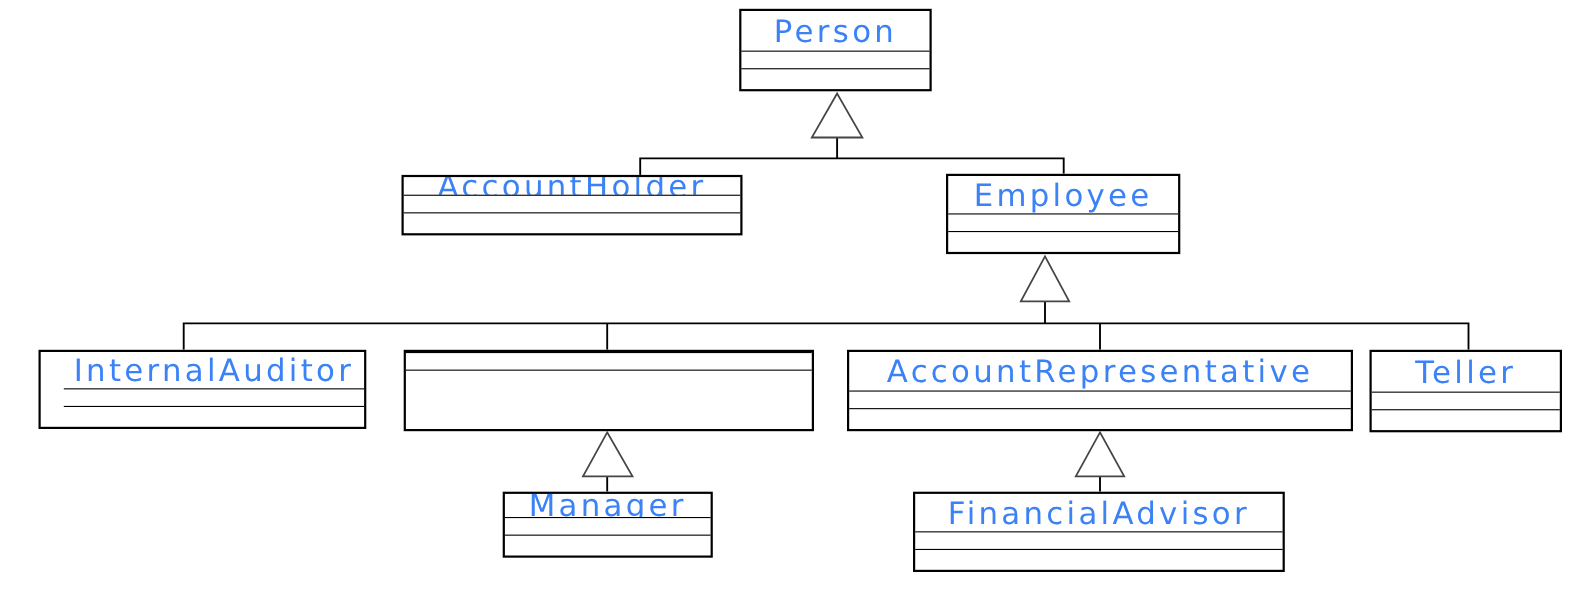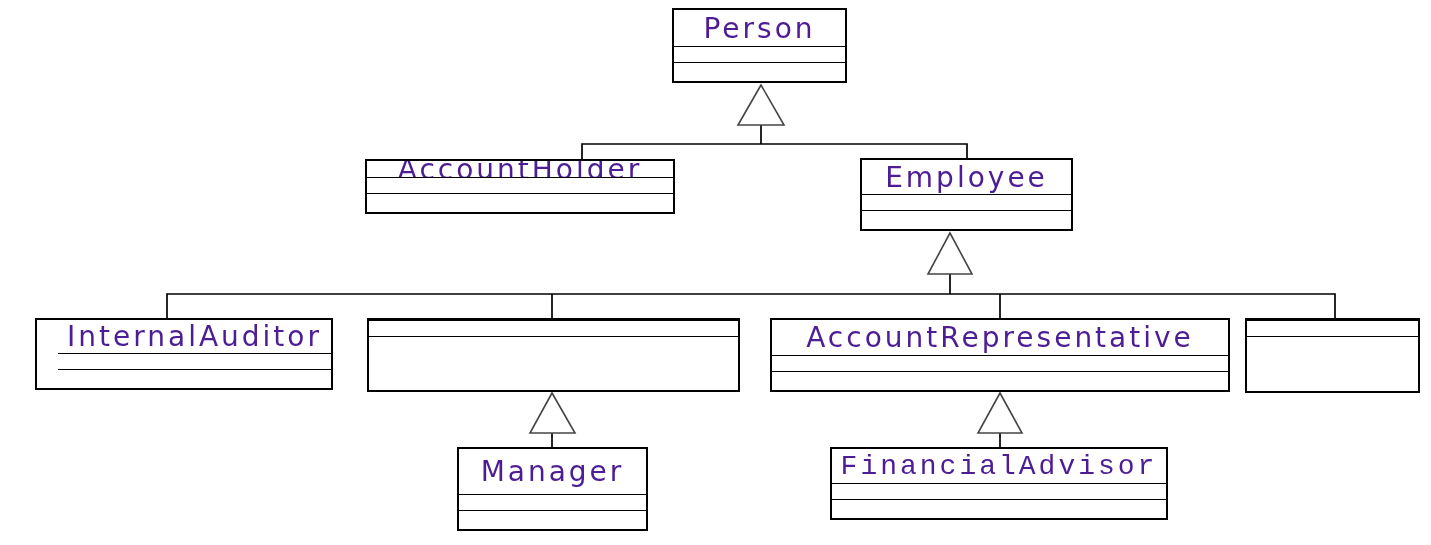--- a/index.html
+++ b/index.html
@@ -30,21 +30,21 @@
     display: flex;
     flex-direction: column;
   }
   .uml-class .name-compartment {
     flex: 1 1 auto;
     display: flex;
     align-items: center;
     justify-content: center;
     font-size: 28px;
     letter-spacing: 3px;
-    color: #4c1d95;
+    color: #3b82f6;
     white-space: nowrap;
     overflow: hidden;
   }
   .uml-class .attributes-compartment {
     flex: 0 0 15px;
     border-top: 1px solid #000000;
   }
   .uml-class .operations-compartment {
     flex: 0 0 18px;
     border-top: 1px solid #000000;
@@ -111,29 +111,30 @@
     <div class="operations-compartment"></div>
   </div>
 
   <div class="uml-class" style="left:770px; top:318px; width:460px; height:74px;text-align:right;">
     <div class="name-compartment">AccountRepresentative</div>
     <div class="attributes-compartment"></div>
     <div class="operations-compartment"></div>
   </div>
 
   <div class="uml-class" style="left:1245px; top:318px; width:175px; height:75px;">
+    <div class="name-compartment">Teller</div>
     <div class="attributes-compartment"></div>
     <div class="operations-compartment"></div>
   </div>
 
-  <div class="uml-class" style="left:457px; top:447px; width:191px; height:84px;">
+  <div class="uml-class" style="left:457px; top:447px; width:191px; height:60px;">
     <div class="name-compartment">Manager</div>
     <div class="attributes-compartment"></div>
     <div class="operations-compartment"></div>
   </div>
 
-  <div class="uml-class" style="left:830px; top:447px; width:338px; height:73px;font-family:Liberation Mono, monospace;">
+  <div class="uml-class" style="left:830px; top:447px; width:338px; height:73px;">
     <div class="name-compartment">FinancialAdvisor</div>
     <div class="attributes-compartment"></div>
     <div class="operations-compartment"></div>
   </div>
 
 </div>
 
 </body></html>

